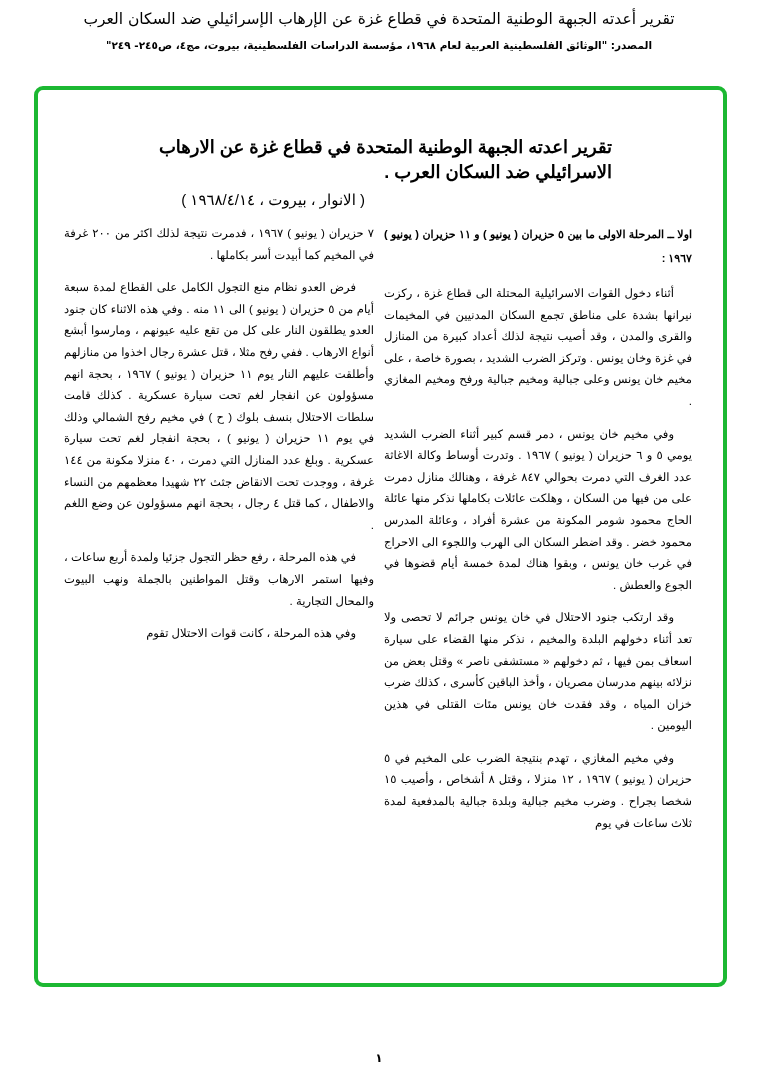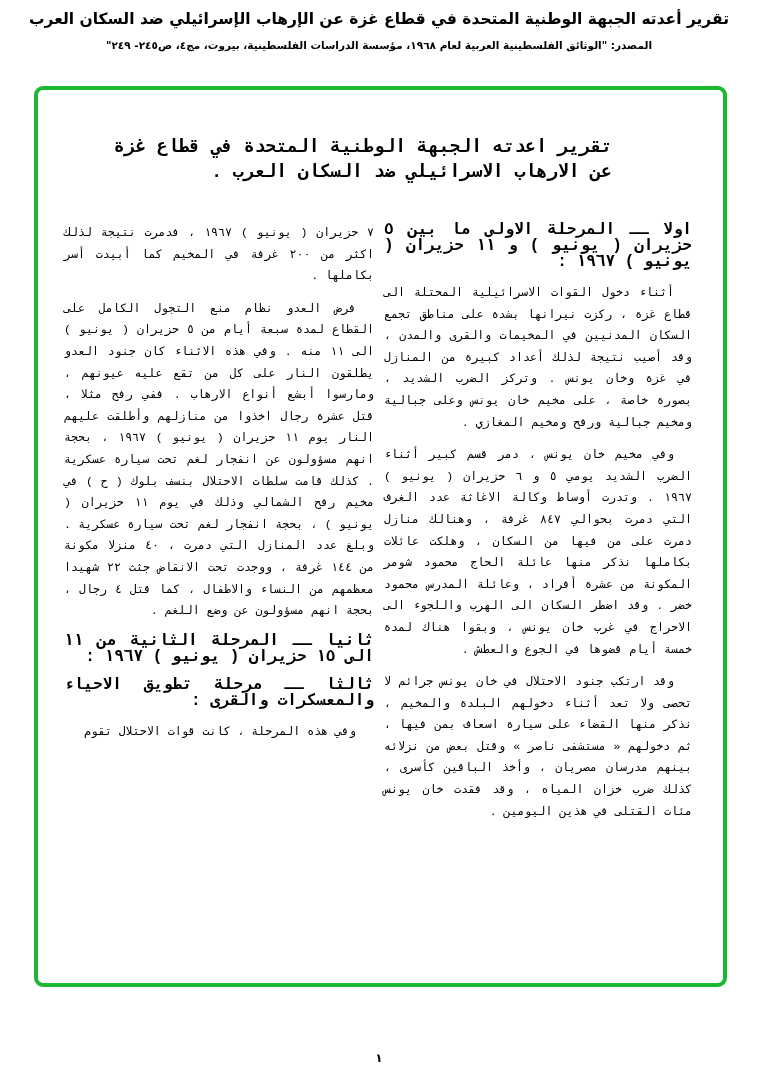--- a/index.html
+++ b/index.html
@@ -1,53 +1,54 @@
 <!DOCTYPE html>
 <html><head>
 <meta charset="utf-8">
 <style>
   html, body { margin:0; padding:0; background:#ffffff; }
   body { width:758px; height:1078px; position:relative; overflow:hidden; font-family:"DejaVu Sans", sans-serif; color:#000; }
   .page-header { position:absolute; left:0; top:0; width:758px; text-align:center; direction:rtl; }
-  .page-title { position:absolute; top:8px; left:0; width:758px; text-align:center; font-family:"DejaVu Sans", sans-serif; font-weight:bold; font-size:15.5px; line-height:22px; letter-spacing:-0.3px; }
+  .page-title { position:absolute; top:8px; left:0; width:758px; text-align:center; font-family:"DejaVu Sans", sans-serif; font-weight:normal; font-size:15.5px; line-height:22px; letter-spacing:-0.3px; }
   .page-source { position:absolute; top:37px; left:0; width:758px; text-align:center; font-family:"DejaVu Sans", sans-serif; font-weight:bold; font-size:10.5px; line-height:16px; letter-spacing:-0.3px; }
   .frame { position:absolute; left:34px; top:86px; width:685px; height:893px; border:4px solid #1cb832; border-radius:9px; }
-  .doc { position:absolute; left:0; top:0; width:730px; height:1078px; direction:rtl; font-family:Liberation Mono, monospace; }
+  .doc { position:absolute; left:0; top:0; width:730px; height:1078px; direction:rtl; font-family:Liberation Sans, sans-serif; }
   .doc-title { position:absolute; right:118px; top:135px; width:525px; font-weight:bold; font-size:18px; line-height:25px; text-align:right; letter-spacing:-0.4px; }
   .doc-source { position:absolute; right:365px; top:190px; font-size:15px; line-height:20px; letter-spacing:0.5px; }
   .col { position:absolute; top:222px; width:312px; font-size:11.6px; line-height:21.6px; text-align:justify; text-align-last:right; }
   .col-right { right:38px; width:308px; }
   .col-left { right:356px; width:310px; }
   .col p { margin:0 0 11px 0; text-indent:18px; }
   .col p.cont { text-indent:0; }
-  .col h3 { margin:0 0 12px 0; font-size:16px; line-height:16px; font-weight:bold; text-indent:0; }
+  .col h3 { margin:0 0 12px 0; font-size:11px; line-height:24px; font-weight:bold; text-indent:0; }
   .page-number { position:absolute; top:1051px; left:0; width:758px; text-align:center; font-size:12px; font-weight:bold; }
 </style>
 </head>
 <body>
 
 <div class="page-header">
   <div class="page-title">تقرير أعدته الجبهة الوطنية المتحدة في قطاع غزة عن الإرهاب الإسرائيلي ضد السكان العرب</div>
   <div class="page-source">المصدر: "الوثائق الفلسطينية العربية لعام ١٩٦٨، مؤسسة الدراسات الفلسطينية، بيروت، مج٤، ص٢٤٥- ٢٤٩"</div>
 </div>
 
 <div class="frame"></div>
 
 <div class="doc">
   <div class="doc-title">تقرير اعدته الجبهة الوطنية المتحدة في قطاع غزة عن الارهاب الاسرائيلي ضد السكان العرب .</div>
+  <div class="doc-source">( الانوار ، بيروت ، ١٩٦٨/٤/١٤ )</div>
 
   <div class="col col-right">
     <h3>اولا ــ المرحلة الاولى ما بين ٥ حزيران ( يونيو ) و ١١ حزيران ( يونيو ) ١٩٦٧ :</h3>
     <p>أثناء دخول القوات الاسرائيلية المحتلة الى قطاع غزة ، ركزت نيرانها بشدة على مناطق تجمع السكان المدنيين في المخيمات والقرى والمدن ، وقد أصيب نتيجة لذلك أعداد كبيرة من المنازل في غزة وخان يونس . وتركز الضرب الشديد ، بصورة خاصة ، على مخيم خان يونس وعلى جبالية ومخيم جبالية ورفح ومخيم المغازي .</p>
     <p>وفي مخيم خان يونس ، دمر قسم كبير أثناء الضرب الشديد يومي ٥ و ٦ حزيران ( يونيو ) ١٩٦٧ . وتدرت أوساط وكالة الاغاثة عدد الغرف التي دمرت بحوالي ٨٤٧ غرفة ، وهنالك منازل دمرت على من فيها من السكان ، وهلكت عائلات بكاملها نذكر منها عائلة الحاج محمود شومر المكونة من عشرة أفراد ، وعائلة المدرس محمود خضر . وقد اضطر السكان الى الهرب واللجوء الى الاحراج في غرب خان يونس ، وبقوا هناك لمدة خمسة أيام قضوها في الجوع والعطش .</p>
     <p>وقد ارتكب جنود الاحتلال في خان يونس جرائم لا تحصى ولا تعد أثناء دخولهم البلدة والمخيم ، نذكر منها القضاء على سيارة اسعاف بمن فيها ، ثم دخولهم « مستشفى ناصر » وقتل بعض من نزلائه بينهم مدرسان مصريان ، وأخذ الباقين كأسرى ، كذلك ضرب خزان المياه ، وقد فقدت خان يونس مئات القتلى في هذين اليومين .</p>
+    <p>وفي مخيم المغازي ، تهدم بنتيجة الضرب على المخيم في ٥ حزيران ( يونيو ) ١٩٦٧ ، ١٢ منزلا ، وقتل ٨ أشخاص ، وأصيب ١٥ شخصا بجراح . وضرب مخيم جبالية وبلدة جبالية بالمدفعية لمدة ثلاث ساعات في يوم</p>
   </div>
 
   <div class="col col-left">
     <p class="cont">٧ حزيران ( يونيو ) ١٩٦٧ ، فدمرت نتيجة لذلك اكثر من ٢٠٠ غرفة في المخيم كما أبيدت أسر بكاملها .</p>
     <p>فرض العدو نظام منع التجول الكامل على القطاع لمدة سبعة أيام من ٥ حزيران ( يونيو ) الى ١١ منه . وفي هذه الاثناء كان جنود العدو يطلقون النار على كل من تقع عليه عيونهم ، ومارسوا أبشع أنواع الارهاب . ففي رفح مثلا ، قتل عشرة رجال اخذوا من منازلهم وأطلقت عليهم النار يوم ١١ حزيران ( يونيو ) ١٩٦٧ ، بحجة انهم مسؤولون عن انفجار لغم تحت سيارة عسكرية . كذلك قامت سلطات الاحتلال بنسف بلوك ( ح ) في مخيم رفح الشمالي وذلك في يوم ١١ حزيران ( يونيو ) ، بحجة انفجار لغم تحت سيارة عسكرية . وبلغ عدد المنازل التي دمرت ، ٤٠ منزلا مكونة من ١٤٤ غرفة ، ووجدت تحت الانقاض جثث ٢٢ شهيدا معظمهم من النساء والاطفال ، كما قتل ٤ رجال ، بحجة انهم مسؤولون عن وضع اللغم .</p>
-    <h3>ثانيا ــ المرحلة الثانية من ١١ الى ١٥ حزيران ( يونيو ) ١٩٦٧ :</h3>
-    <h3>ثالثا ــ مرحلة تطويق الاحياء والمعسكرات والقرى :</h3>
+    <p>في هذه المرحلة ، رفع حظر التجول جزئيا ولمدة أربع ساعات ، وفيها استمر الارهاب وقتل المواطنين بالجملة ونهب البيوت والمحال التجارية .</p>
     <p>وفي هذه المرحلة ، كانت قوات الاحتلال تقوم</p>
   </div>
 </div>
 
 <div class="page-number">١</div>
 
 </body></html>

